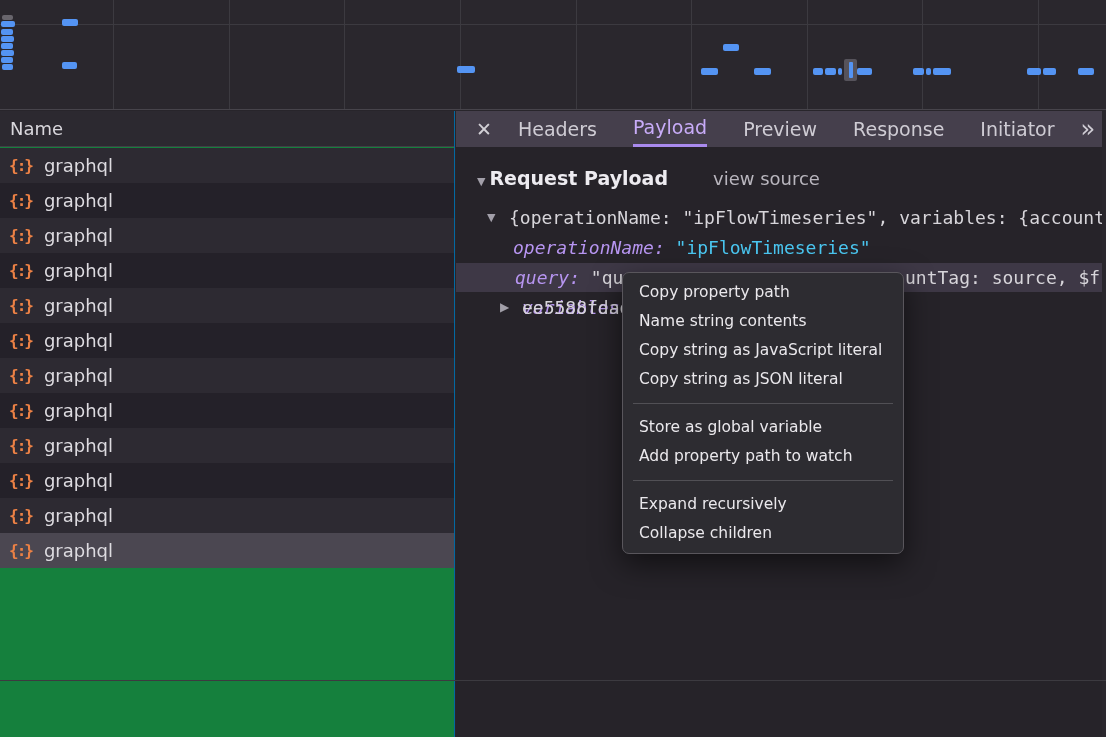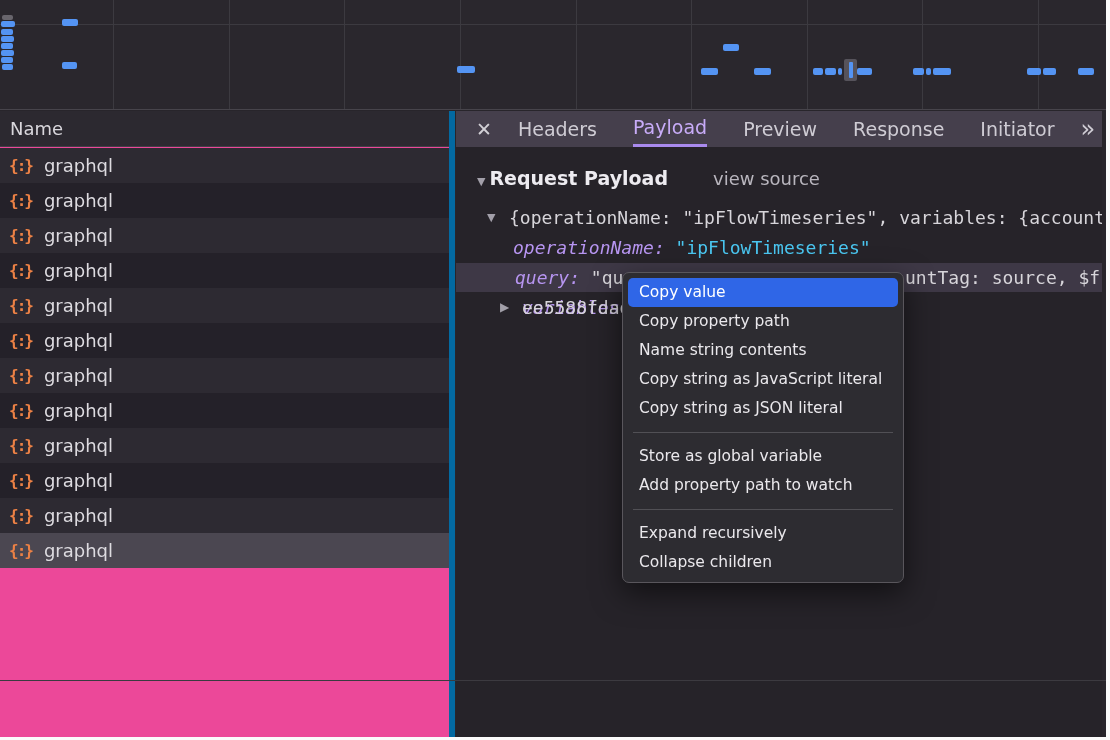--- a/index.html
+++ b/index.html
@@ -9,21 +9,21 @@
   
   #overview { position:absolute; left:0; top:0; width:1106px; height:110px; background:#2a272d; border-bottom:1px solid #47444b; }
   .gridline-v { position:absolute; top:0; bottom:0; width:1px; background:#3c3a40; }
   .gridline-h { position:absolute; left:0; right:0; top:24px; height:1px; background:#3c3a40; }
   .net-bar { position:absolute; background:#5494f3; border-radius:2px; }
   .net-bar.gray { background:#68656c; }
   #overview-sel-box { position:absolute; background:#56535b; border-radius:2px; }
   #overview-sel-bar { position:absolute; background:#5494f3; border-radius:1px; }
 
   
-  #left-panel { position:absolute; left:0; top:111px; width:455px; bottom:0; background:#ec4899; border-right:6px solid #0369a1; }
+  #left-panel { position:absolute; left:0; top:111px; width:455px; bottom:0; background:#15803d; border-right:1px solid #0369a1; }
   #name-header { position:absolute; left:0; top:0; width:100%; height:36px; background:#2c2930; border-bottom:1px solid #413e46; color:#d9d7dc; font-size:18px; line-height:36px; padding-left:10px; }
   #request-list { position:absolute; left:0; top:37px; width:100%; }
   .req-row { height:35px; display:flex; align-items:center; padding-left:9px; background:#242129; cursor:default; }
   .req-row.alt { background:#2d2a32; }
   .req-row.selected { background:#4b4751; }
   .req-icon { color:#ec8145; font-family:"DejaVu Sans Mono", monospace; font-weight:bold; font-size:16px; letter-spacing:-2px; margin-right:12px; }
   .req-label { color:#dddbe0; font-size:18px; }
   #footer-line { position:absolute; left:0; top:680px; width:1106px; height:1px; background:#3c3a40; }
 
   
@@ -192,21 +192,20 @@
         <span class="tri">▶</span>
         <span class="mono key">variables</span>
         <span class="mono right-frag">ee5588fdad995178a0</span>
       </div>
     </div>
   </div>
 
   <div id="footer-line"></div>
 
   <div id="context-menu">
-      <div class="menu-item highlighted">Copy value</div>
       <div class="menu-item">Copy property path</div>
       <div class="menu-item">Name string contents</div>
       <div class="menu-item">Copy string as JavaScript literal</div>
       <div class="menu-item">Copy string as JSON literal</div>
       <div class="menu-sep"></div>
       <div class="menu-item">Store as global variable</div>
       <div class="menu-item">Add property path to watch</div>
       <div class="menu-sep"></div>
       <div class="menu-item">Expand recursively</div>
       <div class="menu-item">Collapse children</div>

